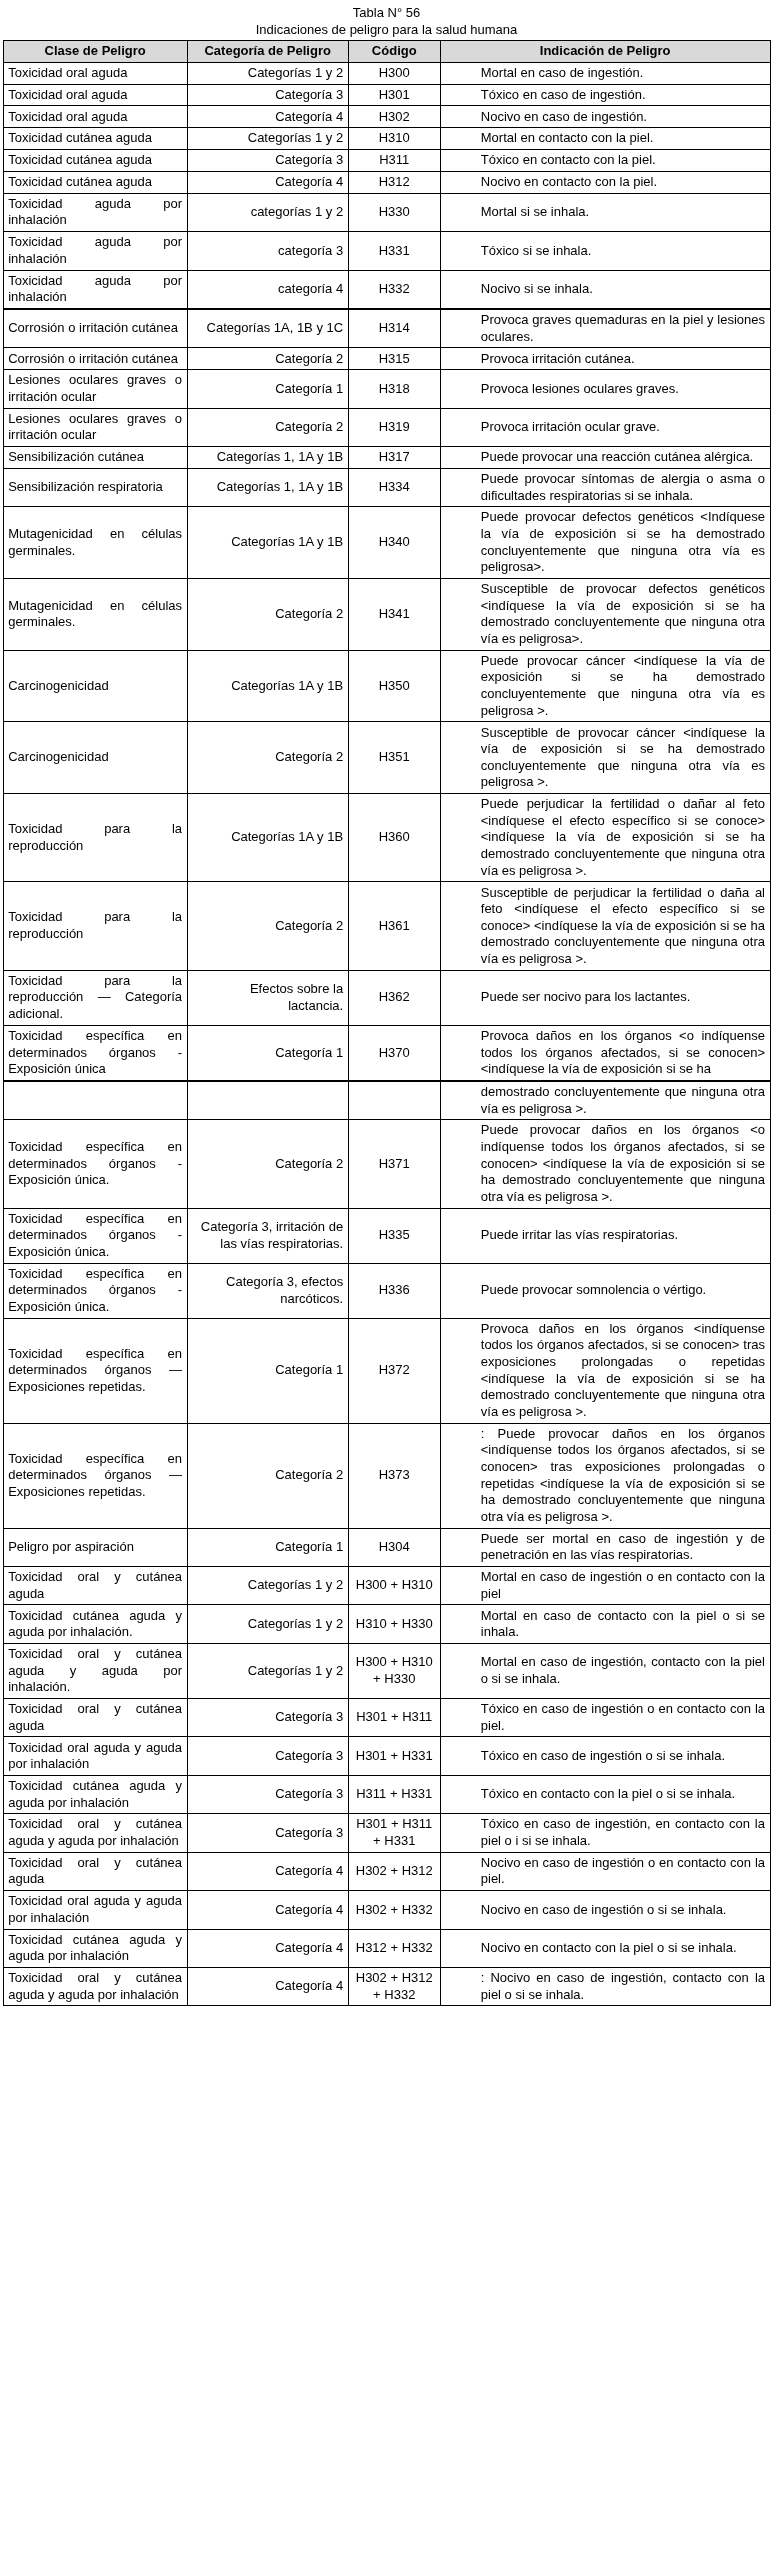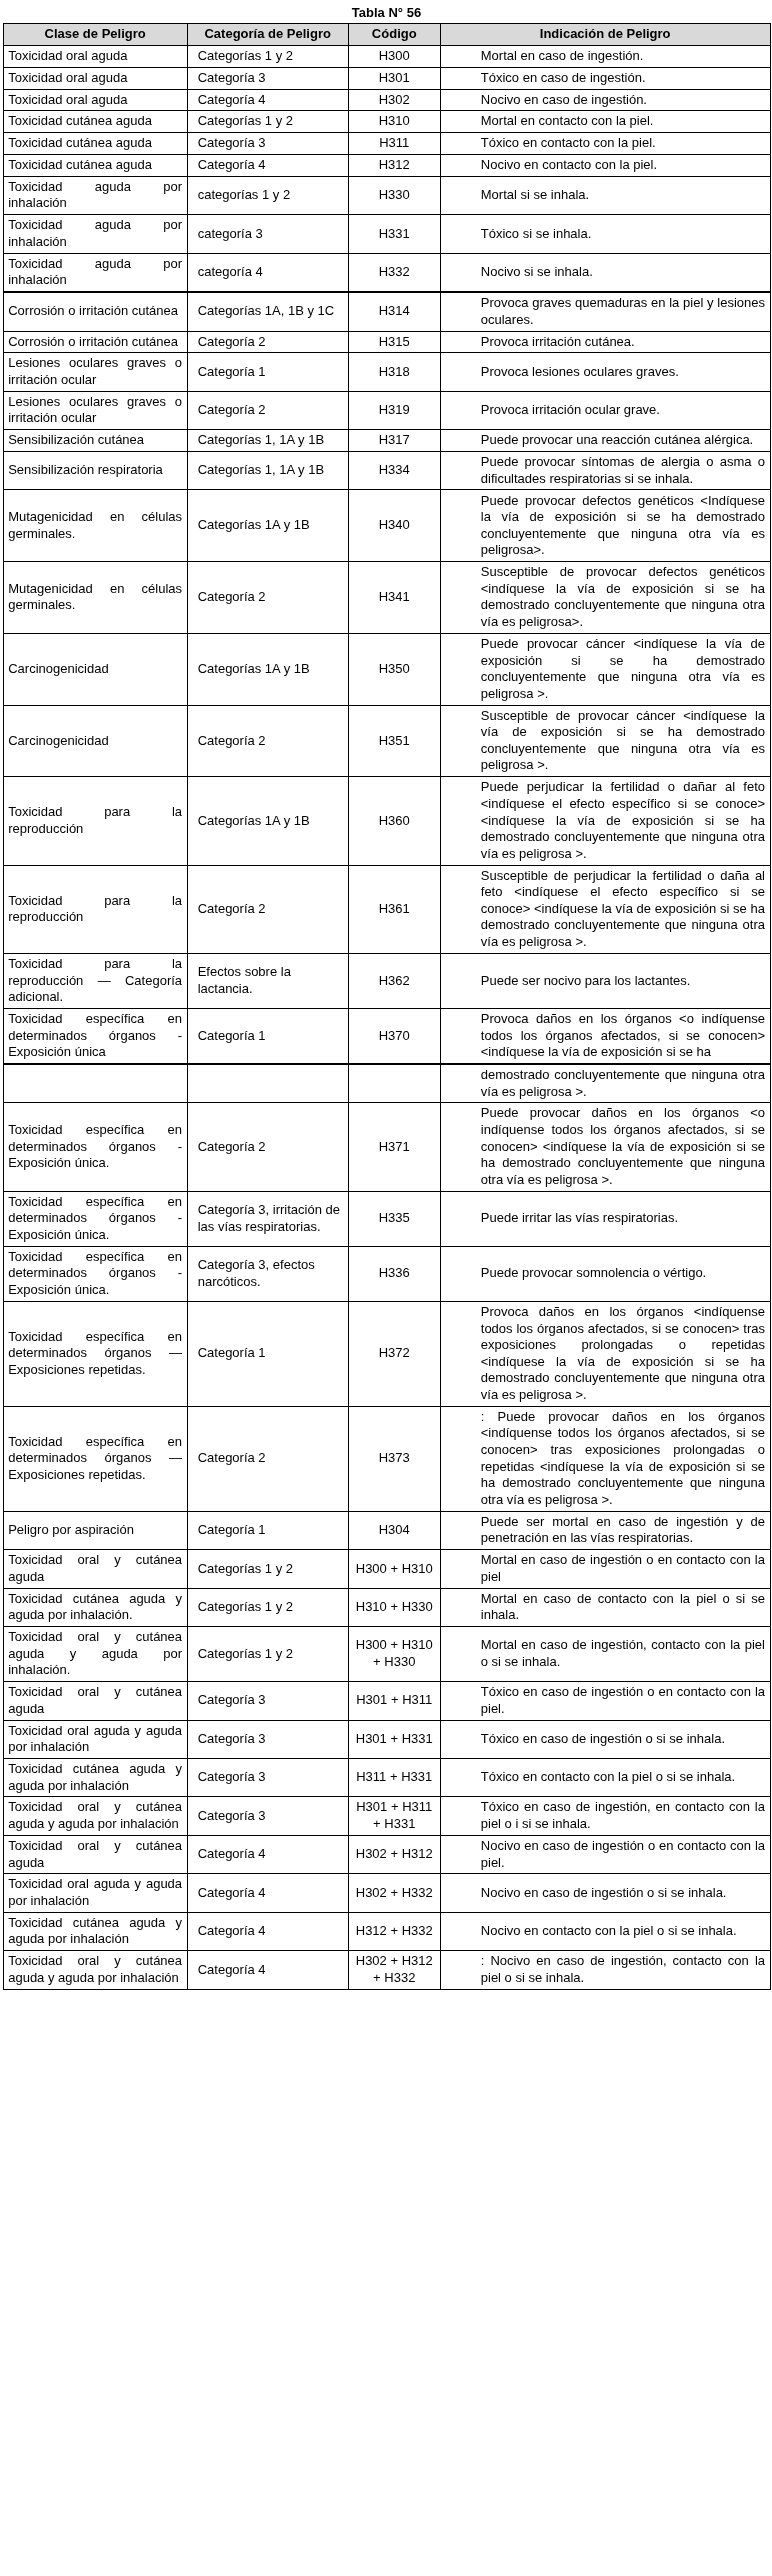--- a/index.html
+++ b/index.html
@@ -9,21 +9,21 @@
     background: var(--page-bg, #ffffff);
     font-family: "Liberation Sans", sans-serif;
     color: #000;
   }
   .page {
     width: 773px;
     padding: 5.2px 2.6px 7.2px 2.6px;
   }
   .title-block {
     text-align: center;
-    font-weight: bold;
+    font-weight: normal;
     font-size: 13px;
     line-height: 1.3;
     margin-bottom: 1px;
   }
   table.hazard-table {
     border-collapse: collapse;
     width: 768px;
     margin: 0 auto;
     table-layout: fixed;
     font-size: 13px;
@@ -33,34 +33,35 @@
     border: 1px solid var(--border-color, #000);
     padding: 2.1px 4.6px;
     vertical-align: middle;
     word-wrap: break-word;
   }
   .hazard-table th {
     background: var(--header-bg, #d9d9d9);
     font-weight: bold;
   }
   td.col-clase { text-align: justify; margin-left: 16px; }
-  td.col-categoria { text-align: left; padding-left: 10px; }
+  td.col-categoria { text-align: right; padding-left: 10px; }
   td.col-codigo { text-align: center; margin-left: 40px; }
   td.col-indicacion { text-align: justify; padding-left: 40px; }
   
   tbody tr:nth-child(10) td { border-top-width: 2.6px; }
   tbody tr:nth-child(24) td { border-top-width: 2.6px; }
 </style>
 </head>
 <body>
 
 <div class="page">
 
   <div class="title-block">
     <div>Tabla N° 56</div>
+    <div>Indicaciones de peligro para la salud humana</div>
   </div>
 
   <table class="hazard-table">
     <colgroup>
       <col style="width:24%">
       <col style="width:21%">
       <col style="width:12%">
       <col style="width:43%">
     </colgroup>
     <thead>

